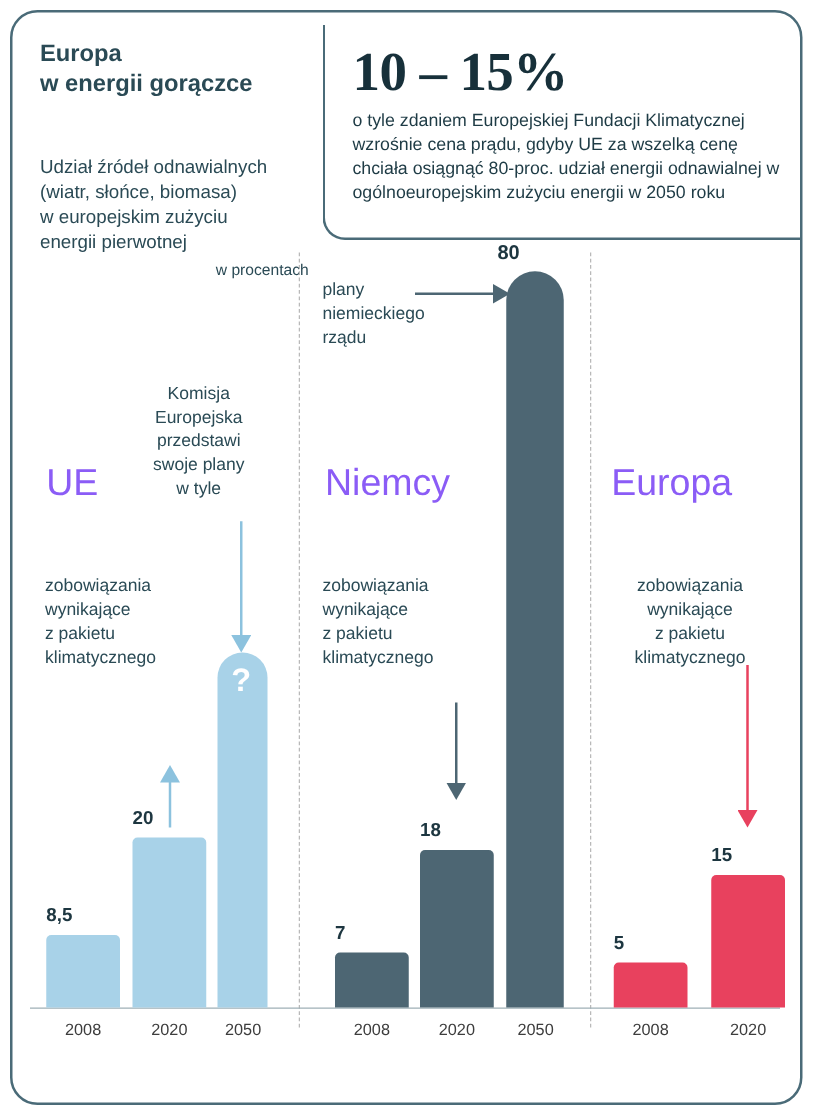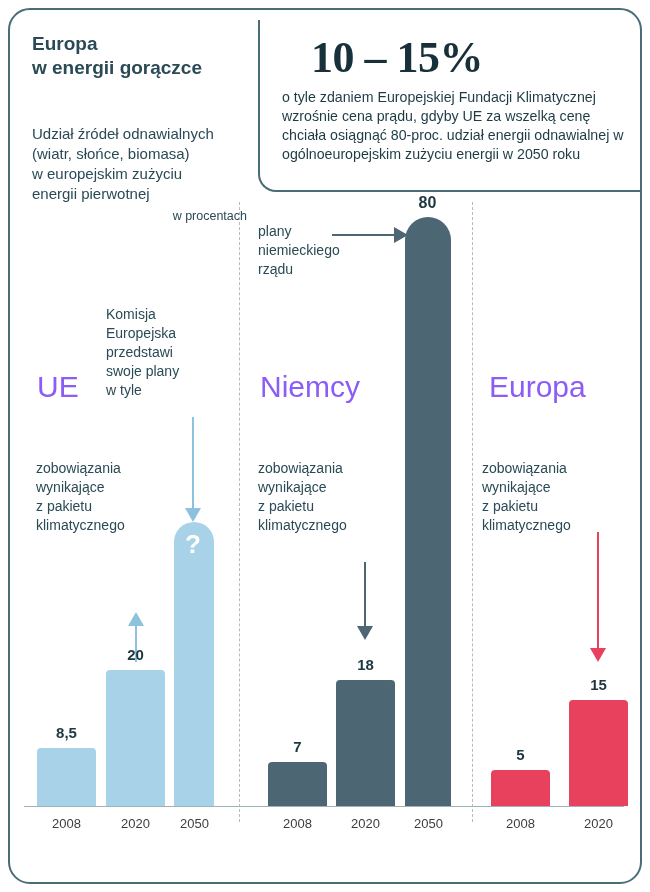--- a/index.html
+++ b/index.html
@@ -78,21 +78,20 @@
     box-sizing: border-box;
     padding: 14px 12px 10px 22px;
   }
   .big-number {
     font-family: "Liberation Serif", serif;
     font-weight: bold;
     font-size: 44px;
     line-height: 48px;
     color: #17303a;
     letter-spacing: -0.5px;
-    margin-left: 29px;
   }
   .head-right-text {
     font-size: 14.2px;
     line-height: 19px;
     color: #1e3b45;
     margin-top: 6px;
   }
 
   
   .chart {
@@ -130,38 +129,38 @@
     position: absolute;
     bottom: 0;
     border-radius: 4px 4px 0 0;
   }
 
   .barlabel {
     position: absolute;
     font-weight: bold;
     font-size: 15px;
     color: #1d3640;
-    text-align: center;
+    text-align: left;
   }
   .xlabel {
     position: absolute;
     font-size: 13px;
     color: #3d3d3d;
     text-align: center;
     top: 624px;
   }
 
   .note {
     position: absolute;
     font-size: 14px;
     line-height: 19px;
     color: #2a4a55;
   }
   .note-right {
-    text-align: left;
+    text-align: center;
   }
 
   .qmark {
     position: absolute;
     font-weight: bold;
     font-size: 26px;
     color: #ffffff;
   }
 
   svg.arrows {

